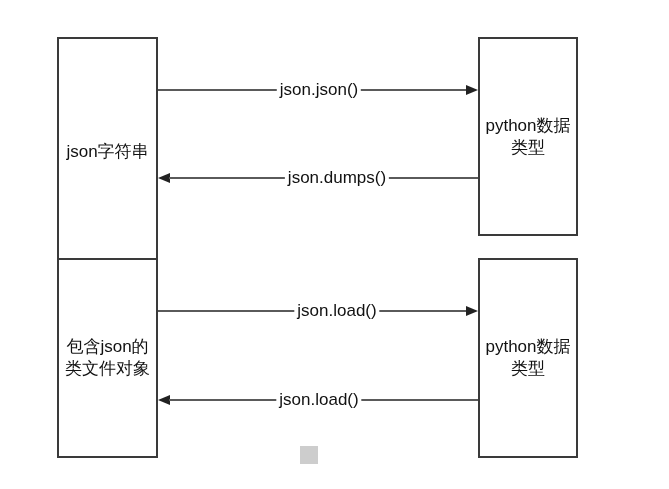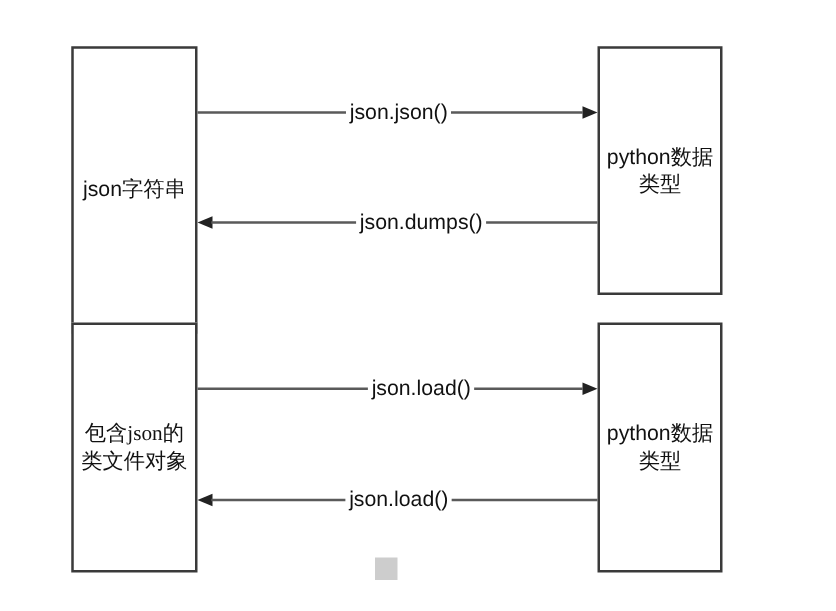--- a/index.html
+++ b/index.html
@@ -24,21 +24,21 @@
     flex-direction: column;
     align-items: center;
     justify-content: center;
     text-align: center;
     font-size: 17px;
     line-height: 1.28;
     color: #111111;
   }
   .box-top-left     { left: 57px;  top: 37px;  width: 101px; height: 230px; text-align: center; }
   .box-top-right    { left: 478px; top: 37px;  width: 100px; height: 199px; }
-  .box-bottom-left  { left: 57px;  top: 258px; width: 101px; height: 200px; font-family: Liberation Serif, serif; }
+  .box-bottom-left  { left: 57px;  top: 258px; width: 101px; height: 200px; }
   .box-bottom-right { left: 478px; top: 258px; width: 100px; height: 200px; }
 
   .hline {
     position: absolute;
     height: 2px;
     background: #5a5a5a;
   }
   .head-right {
     position: absolute;
     width: 0; height: 0;

